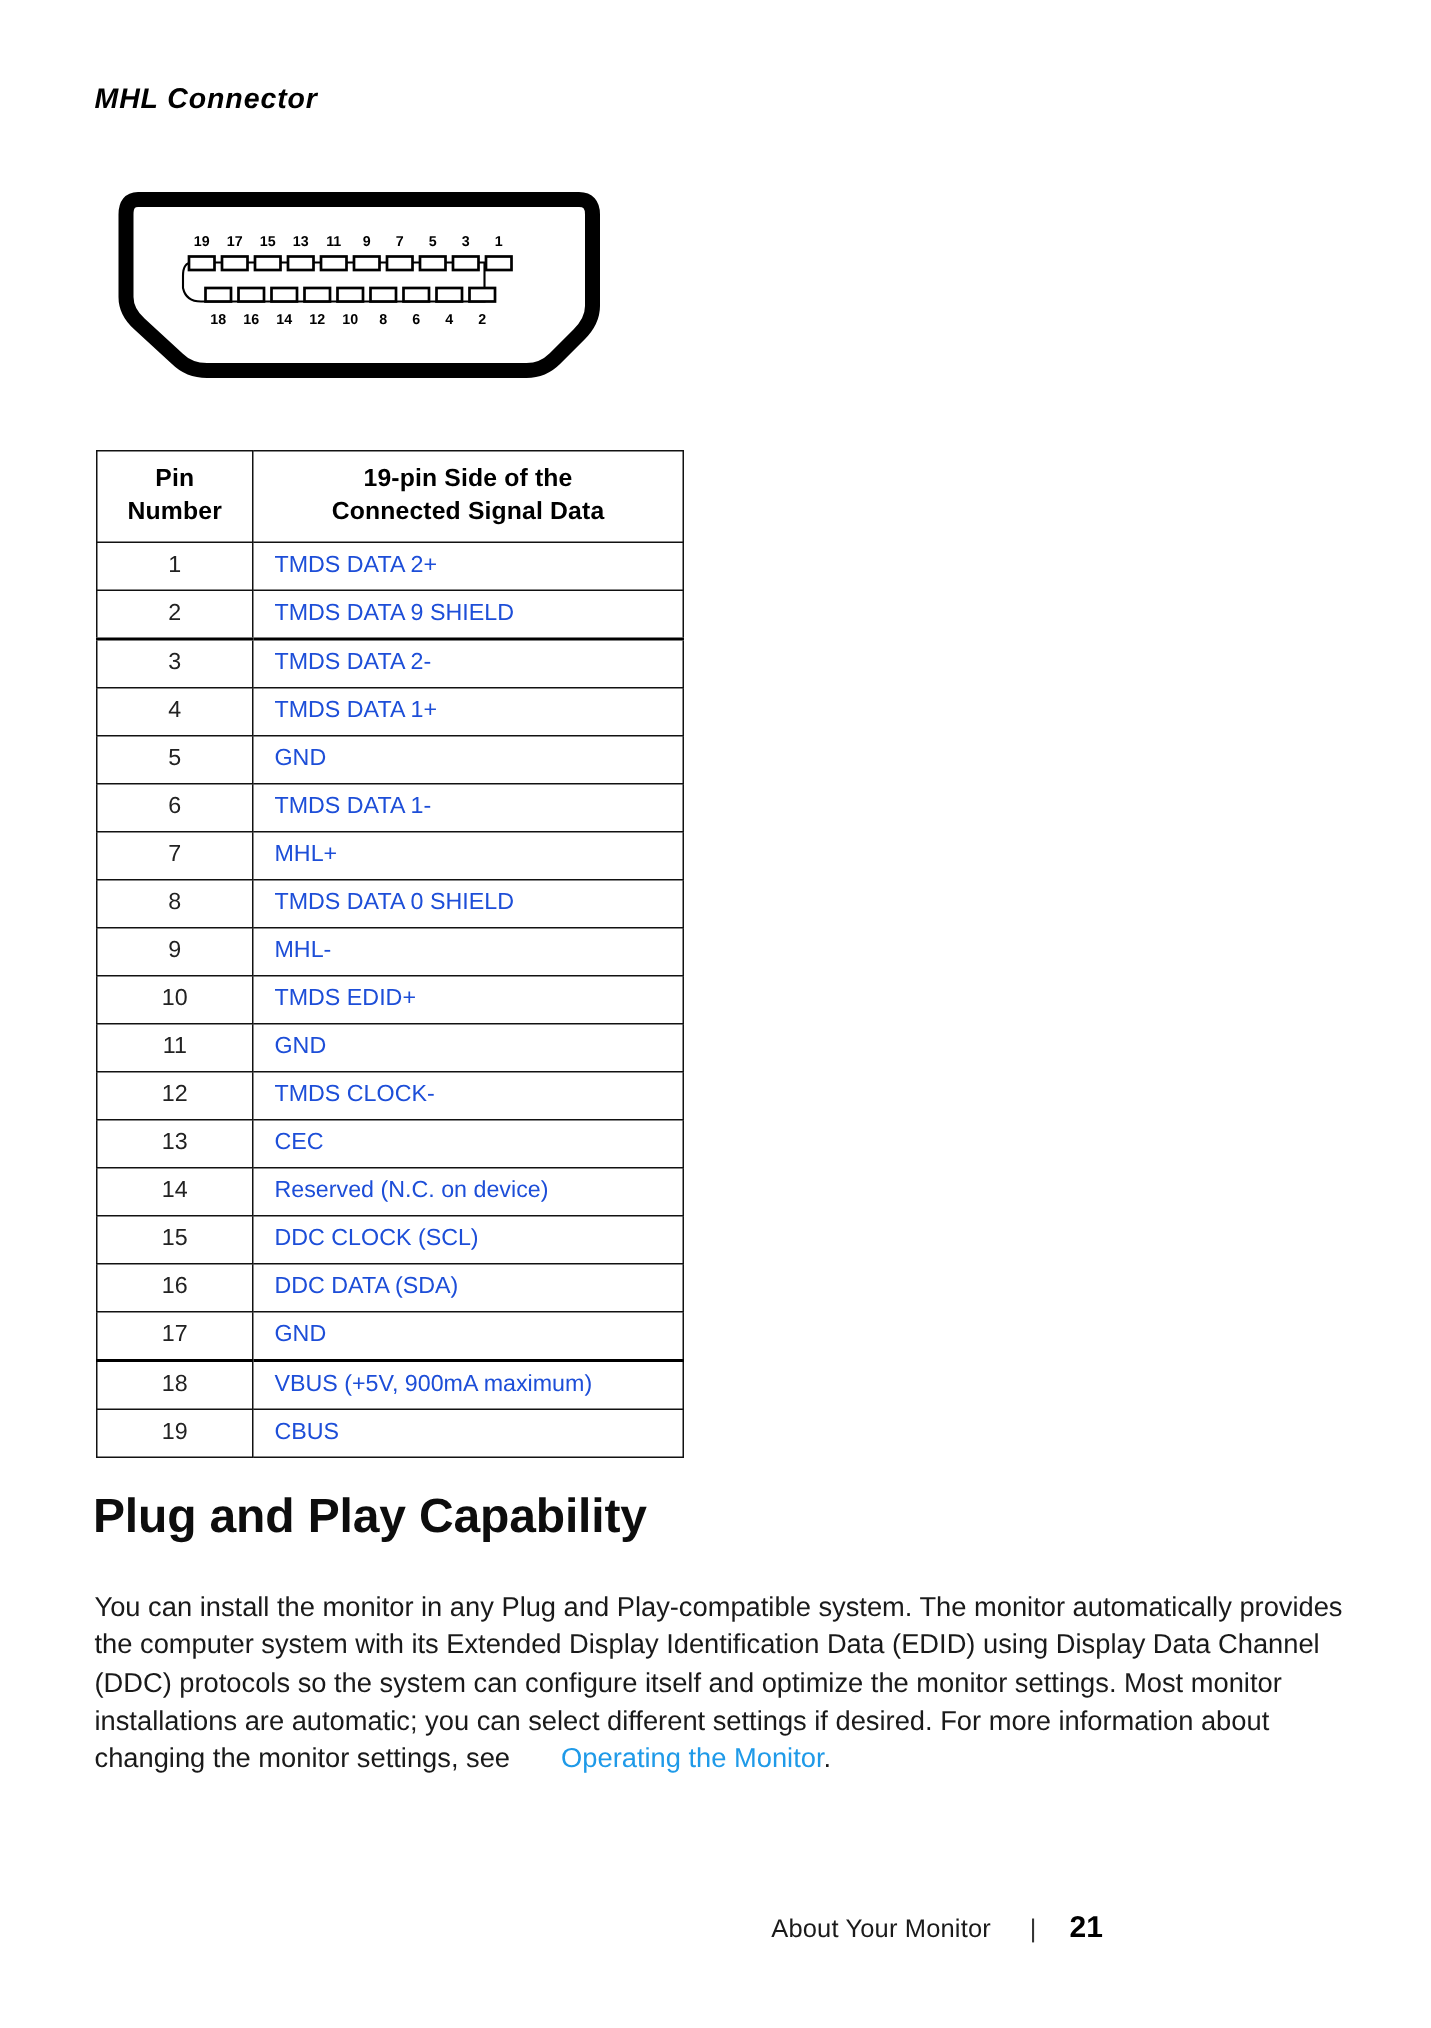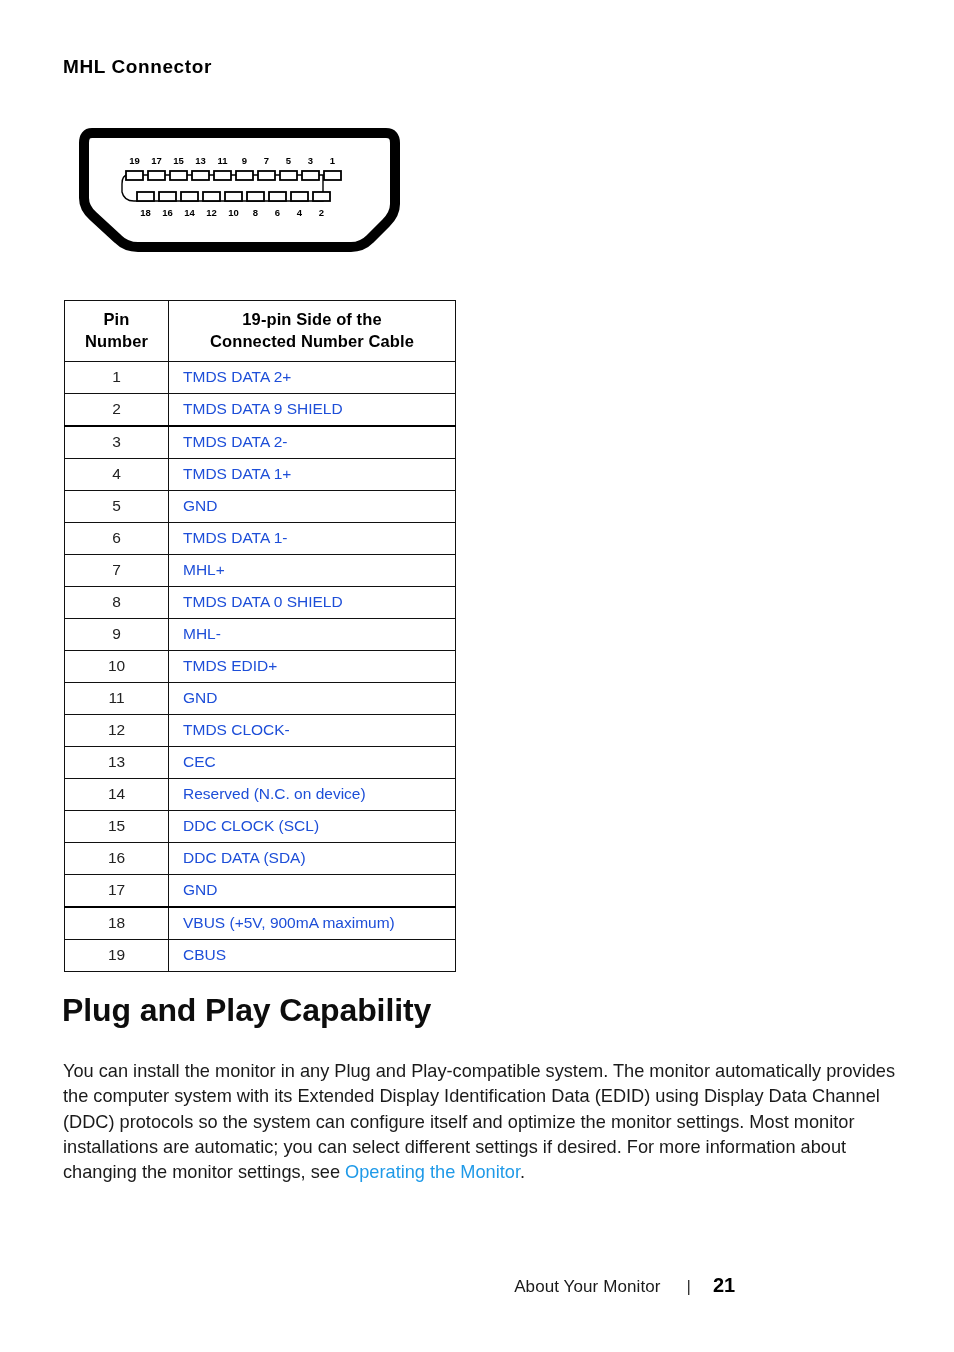--- a/index.html
+++ b/index.html
@@ -16,20 +16,21 @@
     overflow: hidden;
   }
 
   
   .section-heading {
     position: absolute;
     left: 63px;
     top: 56px;
     font-size: 19px;
     font-weight: bold;
+    font-style: italic;
     letter-spacing: 0.6px;
     color: #000;
     white-space: nowrap;
   }
 
   
   .connector-figure {
     position: absolute;
     left: 78px;
     top: 128px;
@@ -102,20 +103,21 @@
     top: 1041px;
     width: 838px;
     font-size: 18.2px;
     line-height: 25.2px;
     color: #1a1a1a;
     text-align: left;
   }
   .body-paragraph a.doc-link {
     color: #1f9ae8;
     text-decoration: none;
+    margin-left: 29px;
   }
 
   
   .page-footer {
     position: absolute;
     left: 0;
     top: 1274px;
     width: 796px;
     height: 30px;
   }
@@ -231,21 +233,21 @@
     <col class="col-sig">
   </colgroup>
   <thead>
     <tr>
       <th>
         <span>Pin</span><br>
         <span>Number</span>
       </th>
       <th>
         <span>19-pin Side of the</span><br>
-        <span>Connected Number Cable</span>
+        <span>Connected Signal Data</span>
       </th>
     </tr>
   </thead>
   <tbody>
     <tr>
       <td class="cell-num">1</td>
       <td class="cell-sig">TMDS DATA 2+</td>
     </tr>
     <tr>
       <td class="cell-num">2</td>

